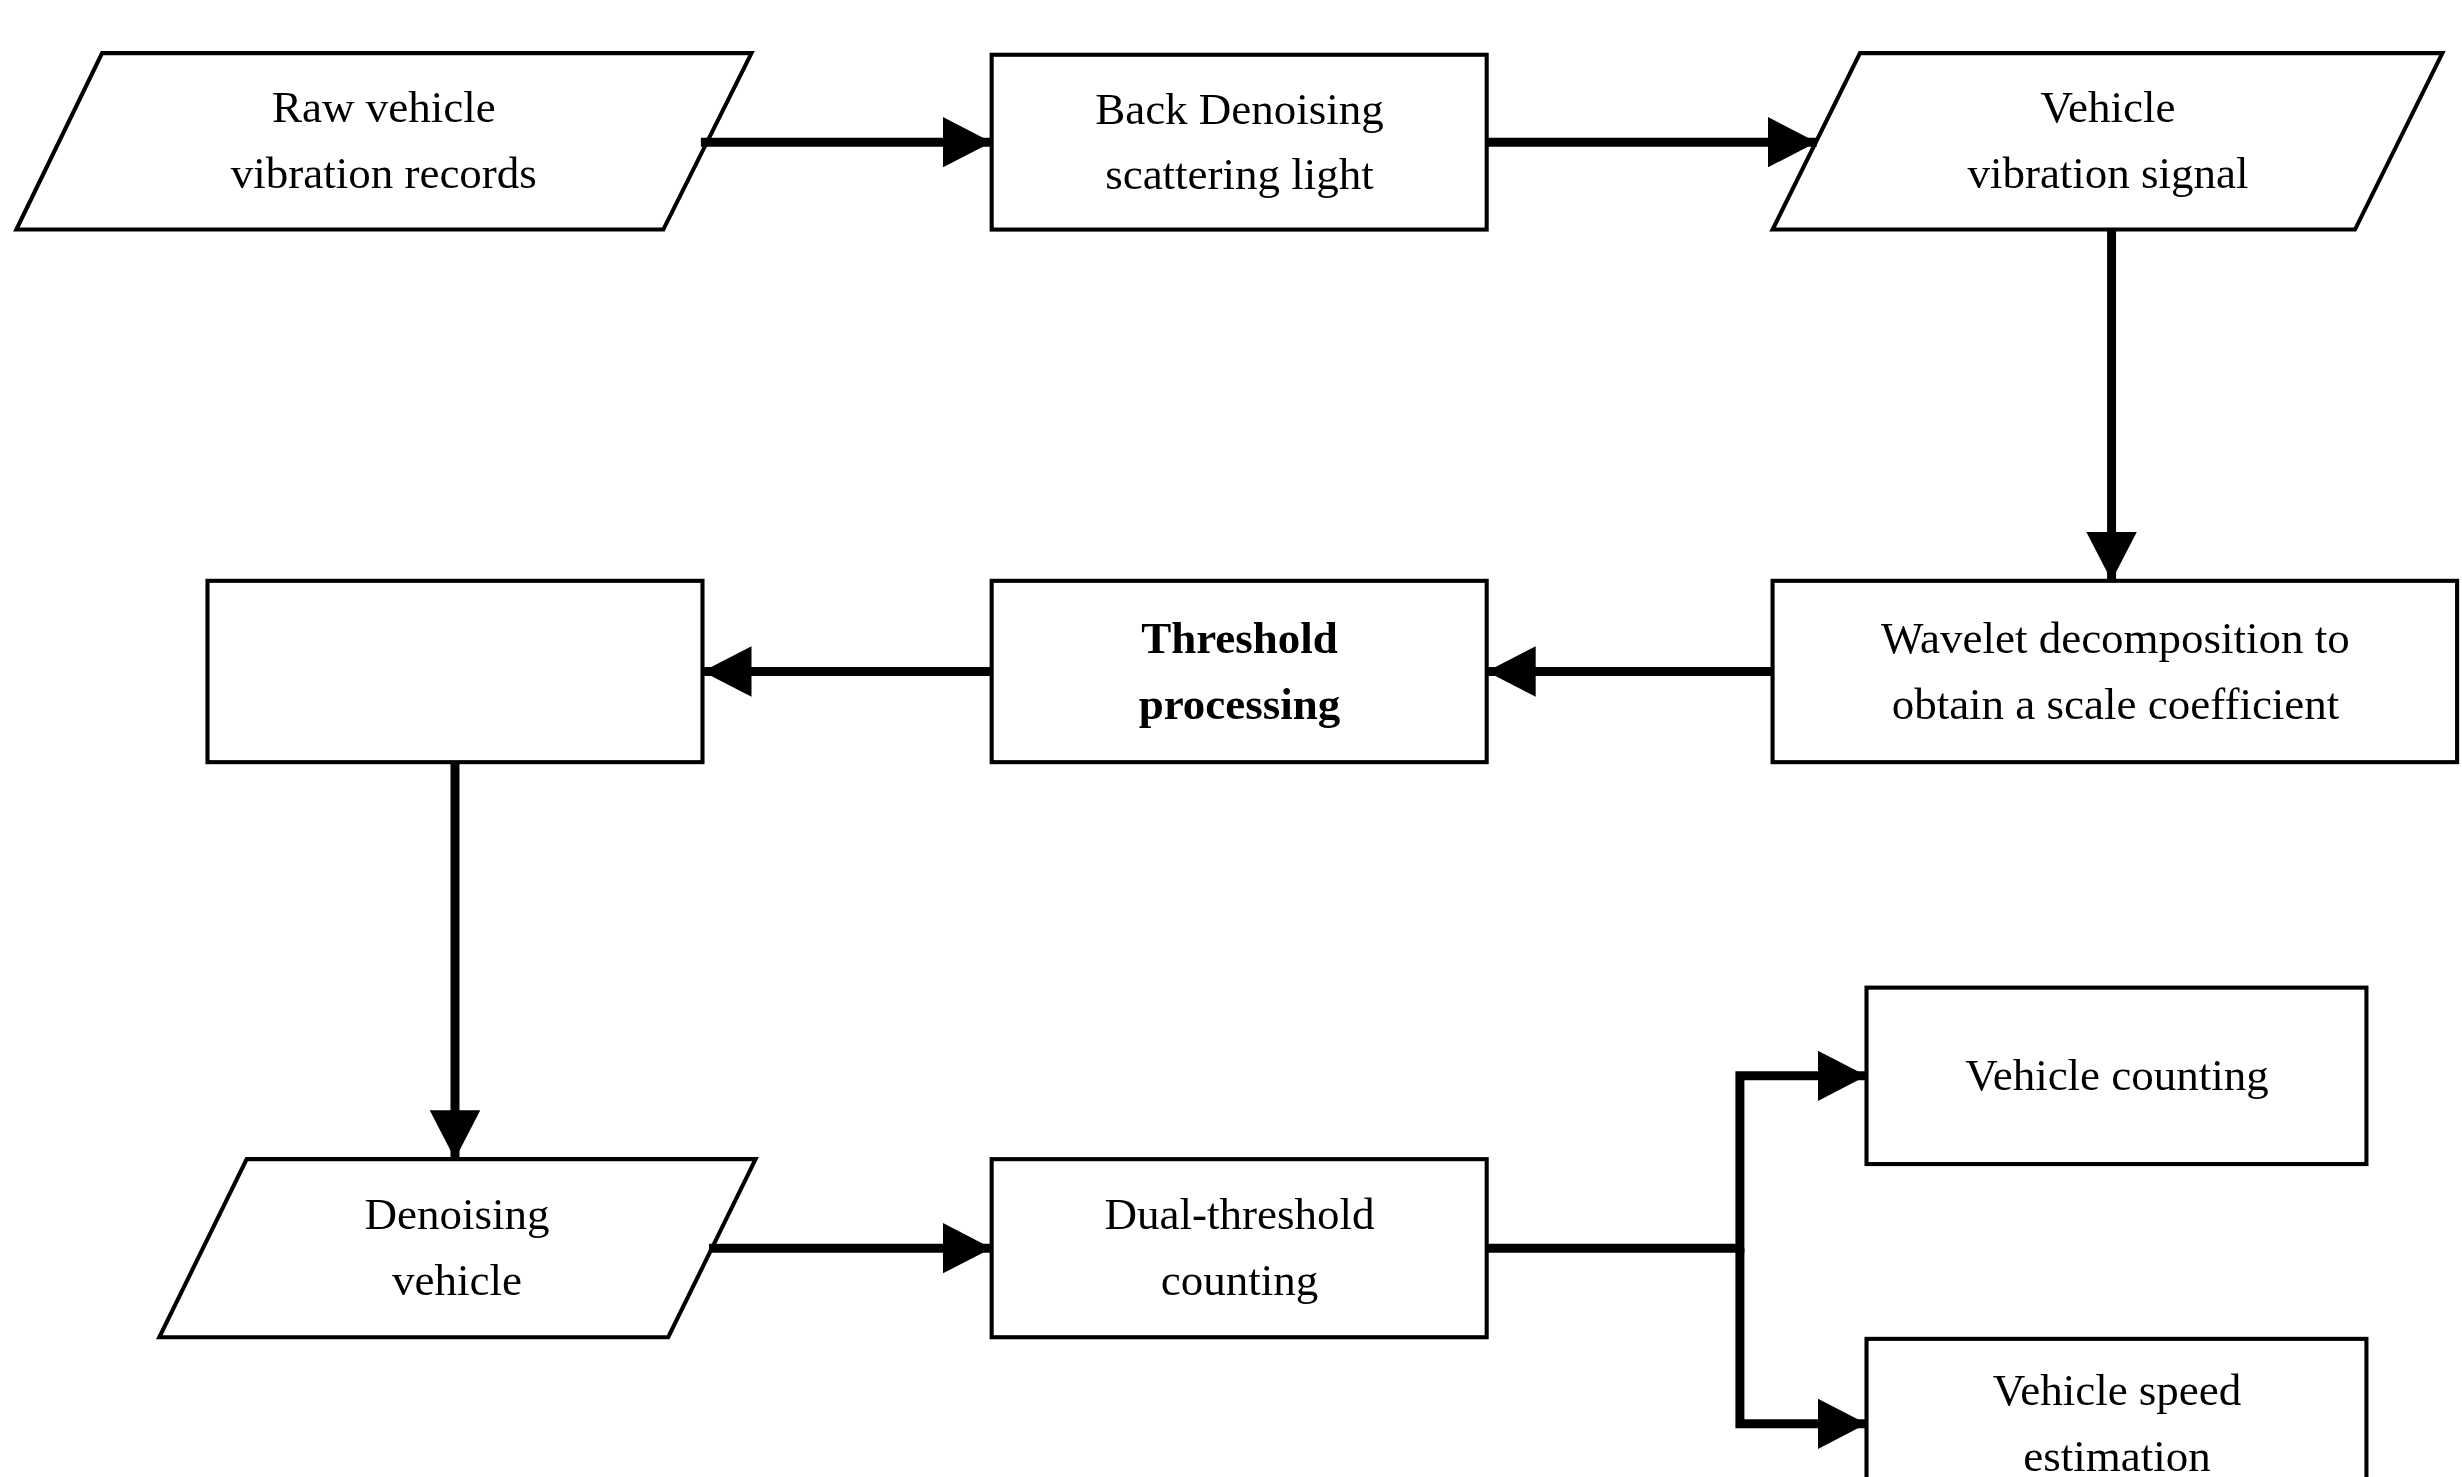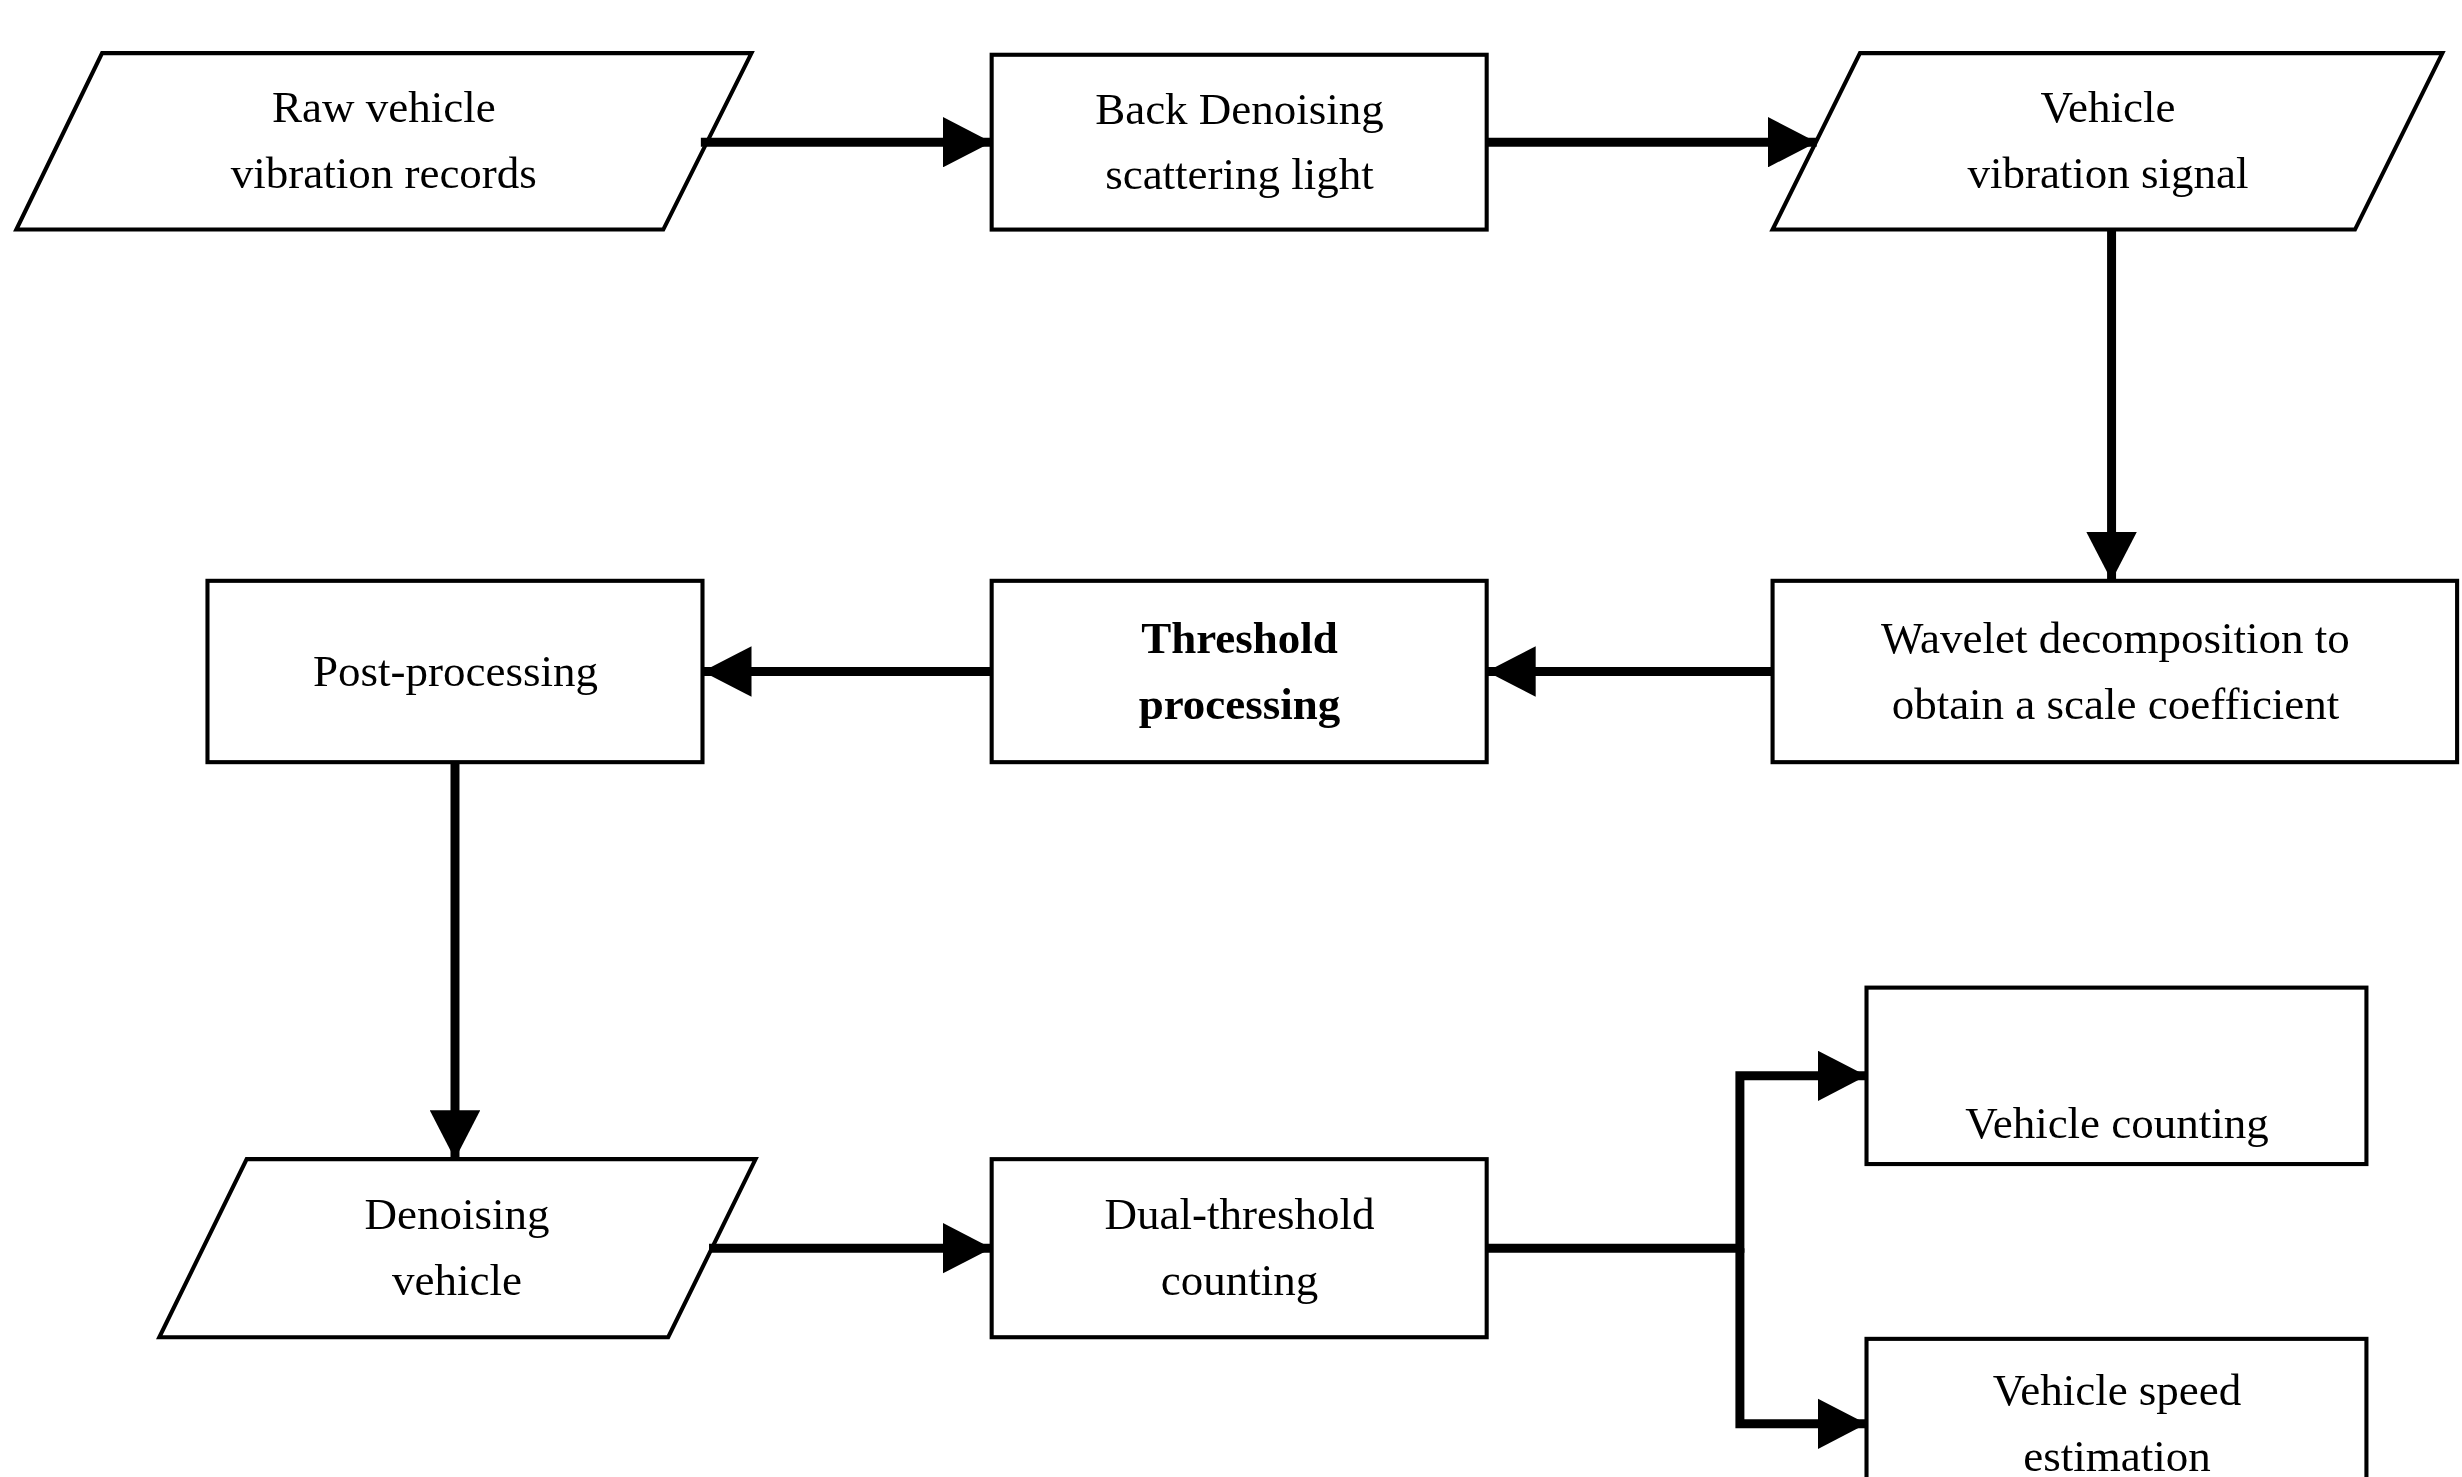--- a/index.html
+++ b/index.html
@@ -86,24 +86,23 @@
 vibration records</div>
   <div class="node-label" style="left:992px; top:14.7px;   width:495px; height:175px;">Back Denoising
 scattering light</div>
   <div class="node-label" style="left:1773px; top:13px;   width:670px; height:176px;">Vehicle
 vibration signal</div>
 
   <div class="node-label" style="left:1773px; top:541px;  width:685px; height:181px;">Wavelet decomposition to
 obtain a scale coefficient</div>
   <div class="node-label" style="left:992px; top:541px;  width:495px; height:181px;font-weight:bold;">Threshold
 processing</div>
-  <div class="node-label" style="left:208px;  top:541px;  width:495px; height:181px;">Post-processing</div>
 
   <div class="node-label" style="left:159px;  top:1119px; width:596px; height:178px;">Denoising
 vehicle</div>
   <div class="node-label" style="left:992px; top:1119px; width:495px; height:178px;">Dual-threshold
 counting</div>
-  <div class="node-label" style="left:1867px; top:996px; width:500px; height:176px;">Vehicle counting</div>
+  <div class="node-label" style="left:1867px; top:948px; width:500px; height:176px;">Vehicle counting</div>
   <div class="node-label" style="left:1867px; top:1299px; width:500px; height:170px;">Vehicle speed
 estimation</div>
 
 </div>
 
 
 </body></html>

